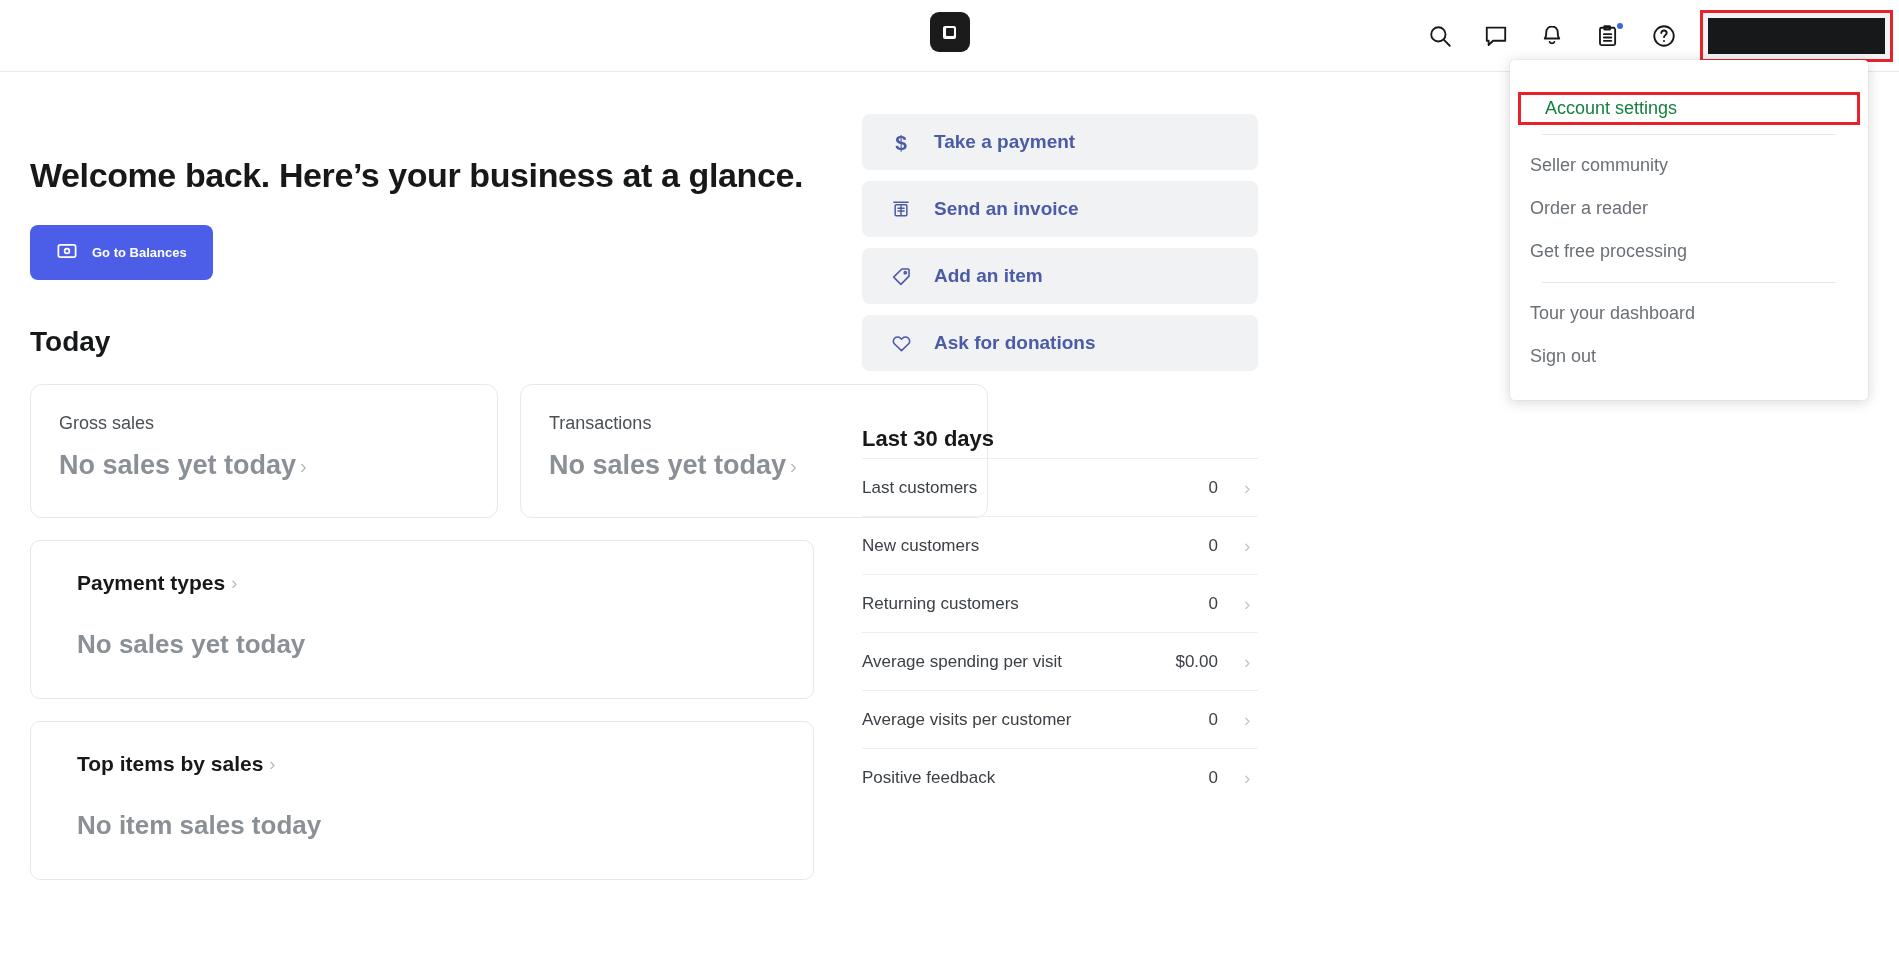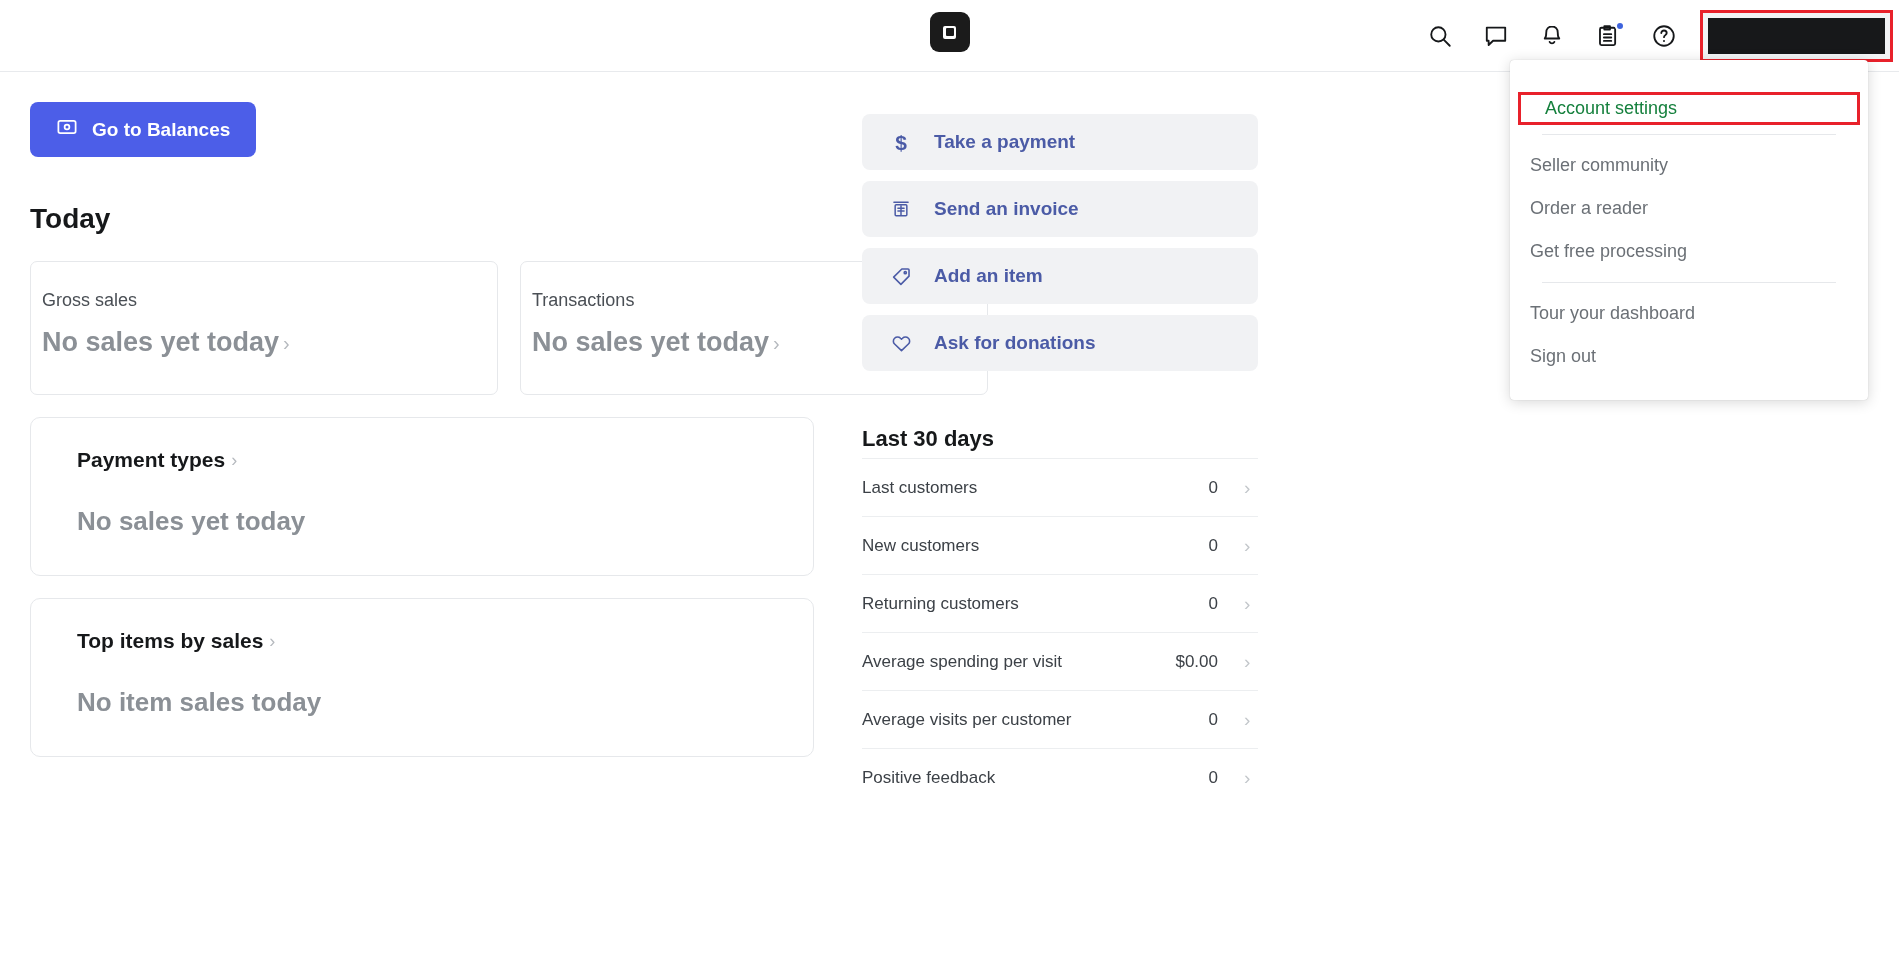--- a/index.html
+++ b/index.html
@@ -112,43 +112,43 @@
     margin-top: 30px;
     display: inline-flex;
     align-items: center;
     gap: 14px;
     height: 55px;
     padding: 0 26px;
     background: #4c5ee8;
     color: #ffffff;
     border: none;
     border-radius: 8px;
-    font-size: 19px;
+    font-size: 13px;
     font-weight: 700;
     font-family: "Liberation Sans", sans-serif;
     cursor: pointer;
   }
   .today-label {
     margin-top: 46px;
     font-size: 28px;
     font-weight: 700;
     color: #16181a;
   }
   .cards-row {
     margin-top: 26px;
     display: flex;
     gap: 22px;
     width: 958px;
   }
   .stat-card {
     flex: 1;
     background: #ffffff;
     border: 1px solid #e6e8eb;
-    border-radius: 7px;
-    padding: 28px 28px 36px 11px;
+    border-radius: 12px;
+    padding: 28px 28px 36px 28px;
     min-height: 128px;
     cursor: pointer;
   }
   .stat-label {
     font-size: 18px;
     color: #4a4f55;
     margin-bottom: 16px;
   }
   .stat-value {
     font-size: 27px;
@@ -376,20 +376,21 @@
       <div class="acct-redact"></div>
     </div>
 
   </div>
 </div>
 
 <div class="page">
 
   <div class="col-left">
 
+    <div class="welcome-title">Welcome back. Here’s your business at a glance.</div>
 
     <button class="balances-btn">
       <span>
         <svg width="22" height="22" viewBox="0 0 24 24" fill="none" stroke="#ffffff" stroke-width="1.9">
           <rect x="2.6" y="5.4" width="18.8" height="13.2" rx="2" stroke-linejoin="round"></rect>
           <circle cx="12" cy="12" r="2.6"></circle>
         </svg>
       </span>
       <span>Go to Balances</span>
     </button>

